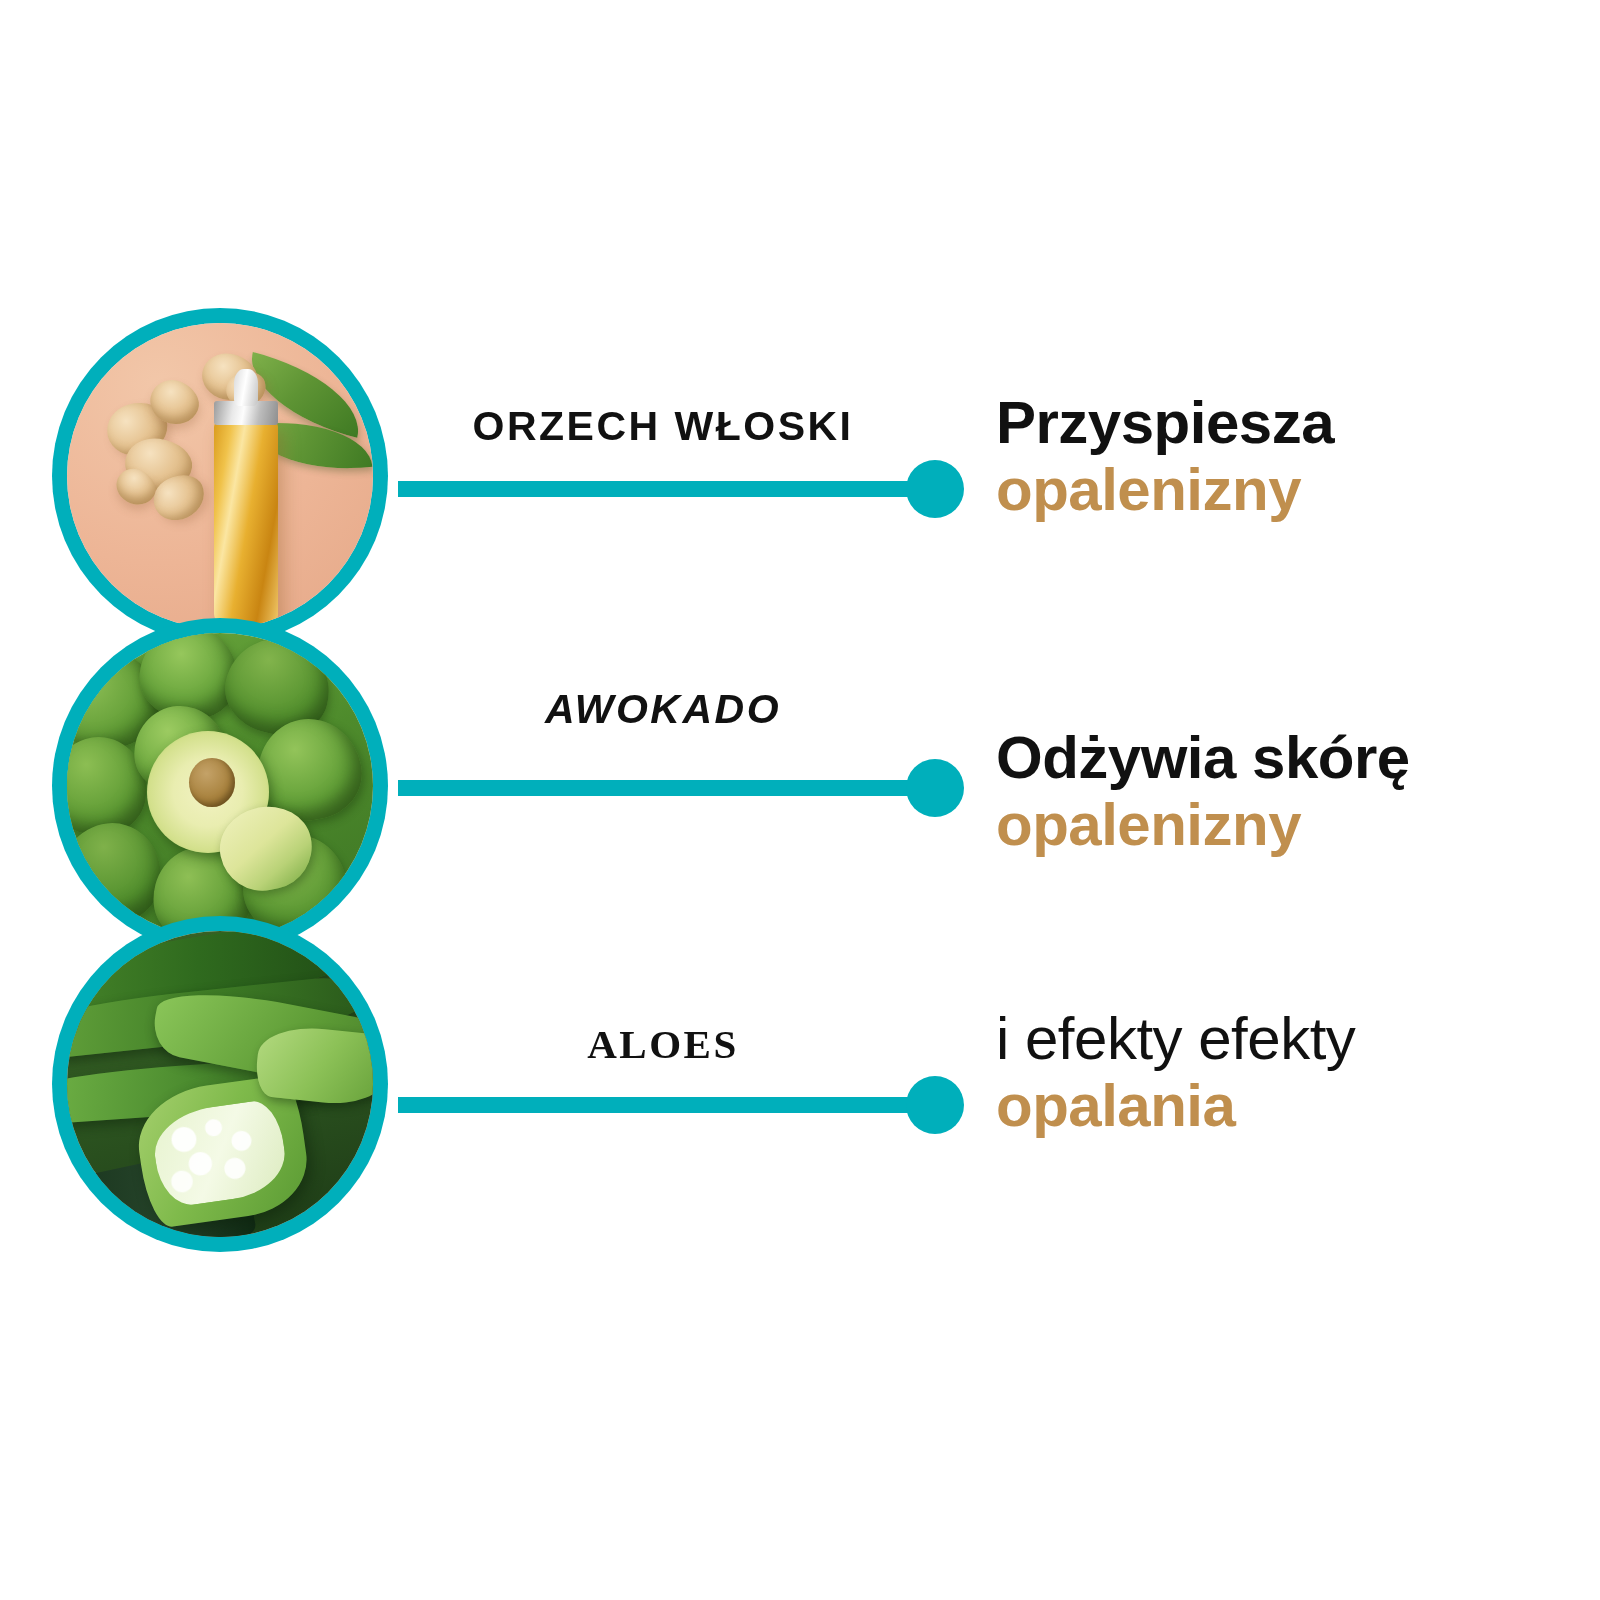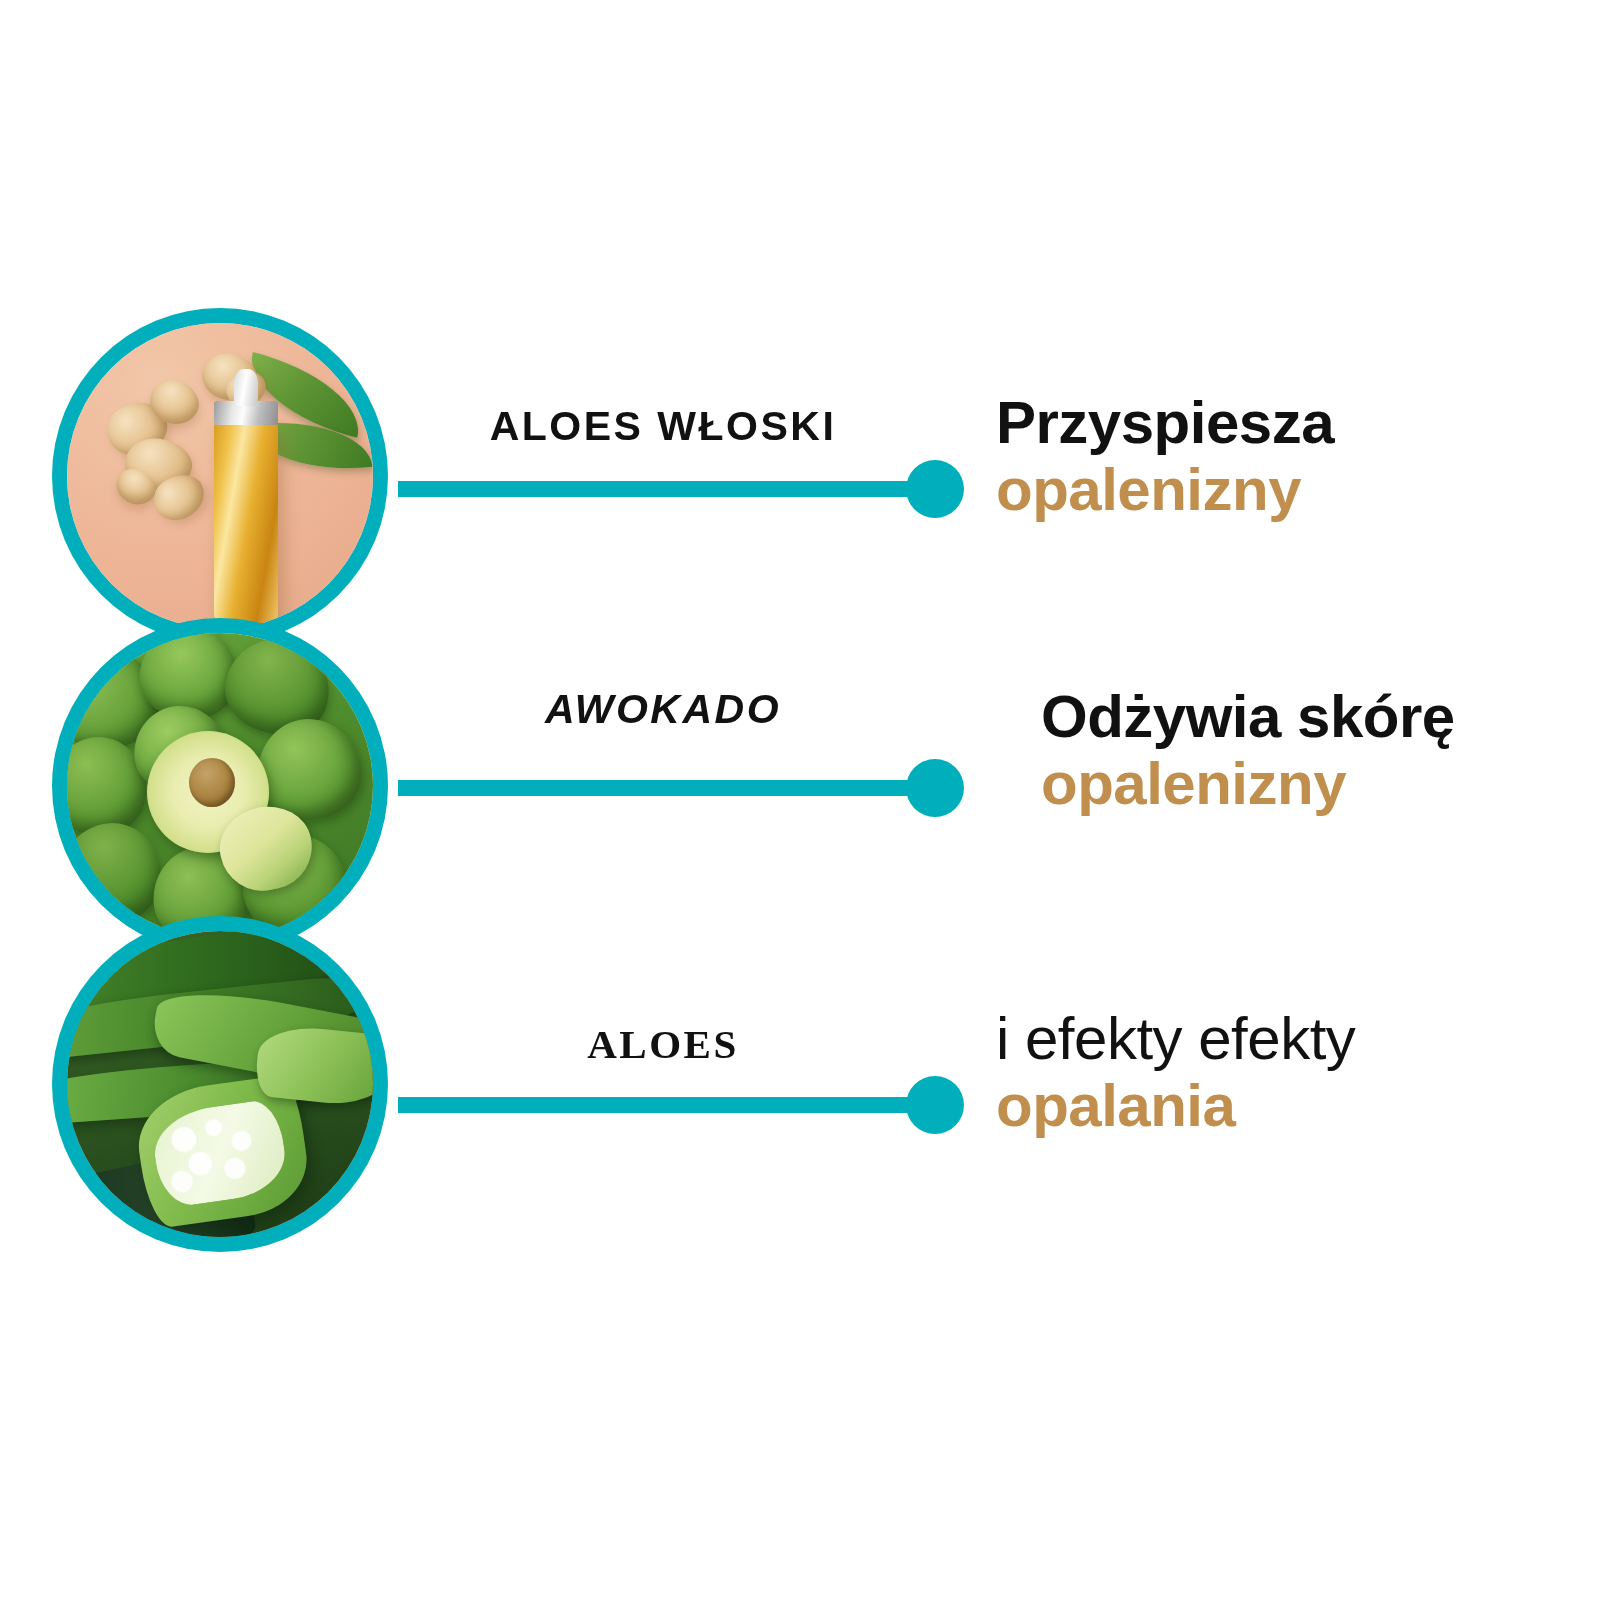--- a/index.html
+++ b/index.html
@@ -271,32 +271,32 @@
 
   <div class="connector" style="left:398px; top:481px; width:530px;"></div>
   <div class="dot" style="left:906px; top:460px;"></div>
 
   <div class="connector" style="left:398px; top:780px; width:530px;"></div>
   <div class="dot" style="left:906px; top:759px;"></div>
 
   <div class="connector" style="left:398px; top:1097px; width:530px;"></div>
   <div class="dot" style="left:906px; top:1076px;"></div>
 
-  <div class="ingredient-label" style="left:398px; top:403px; width:530px;">ALOES  WŁOSKI</div>
+  <div class="ingredient-label" style="left:398px; top:403px; width:530px;">ORZECH  WŁOSKI</div>
 
   <div class="ingredient-label" style="left:398px; top:686px; width:530px;font-style:italic;">AWOKADO</div>
 
   <div class="ingredient-label" style="left:398px; top:1020px; width:530px;font-family:Liberation Serif, serif;">ALOES</div>
 
   <div class="benefit-block" style="top:389px;">
     <span class="benefit-line strong">Przyspiesza</span>
     <span class="benefit-line gold">opalenizny</span>
   </div>
 
-  <div class="benefit-block" style="top:683px;margin-left:45px;">
+  <div class="benefit-block" style="top:724px;">
     <span class="benefit-line strong">Odżywia skórę</span>
     <span class="benefit-line gold">opalenizny</span>
   </div>
 
   <div class="benefit-block" style="top:1005px;">
     <span class="benefit-line">i efekty efekty</span>
     <span class="benefit-line gold">opalania</span>
   </div>
 
 </div>

